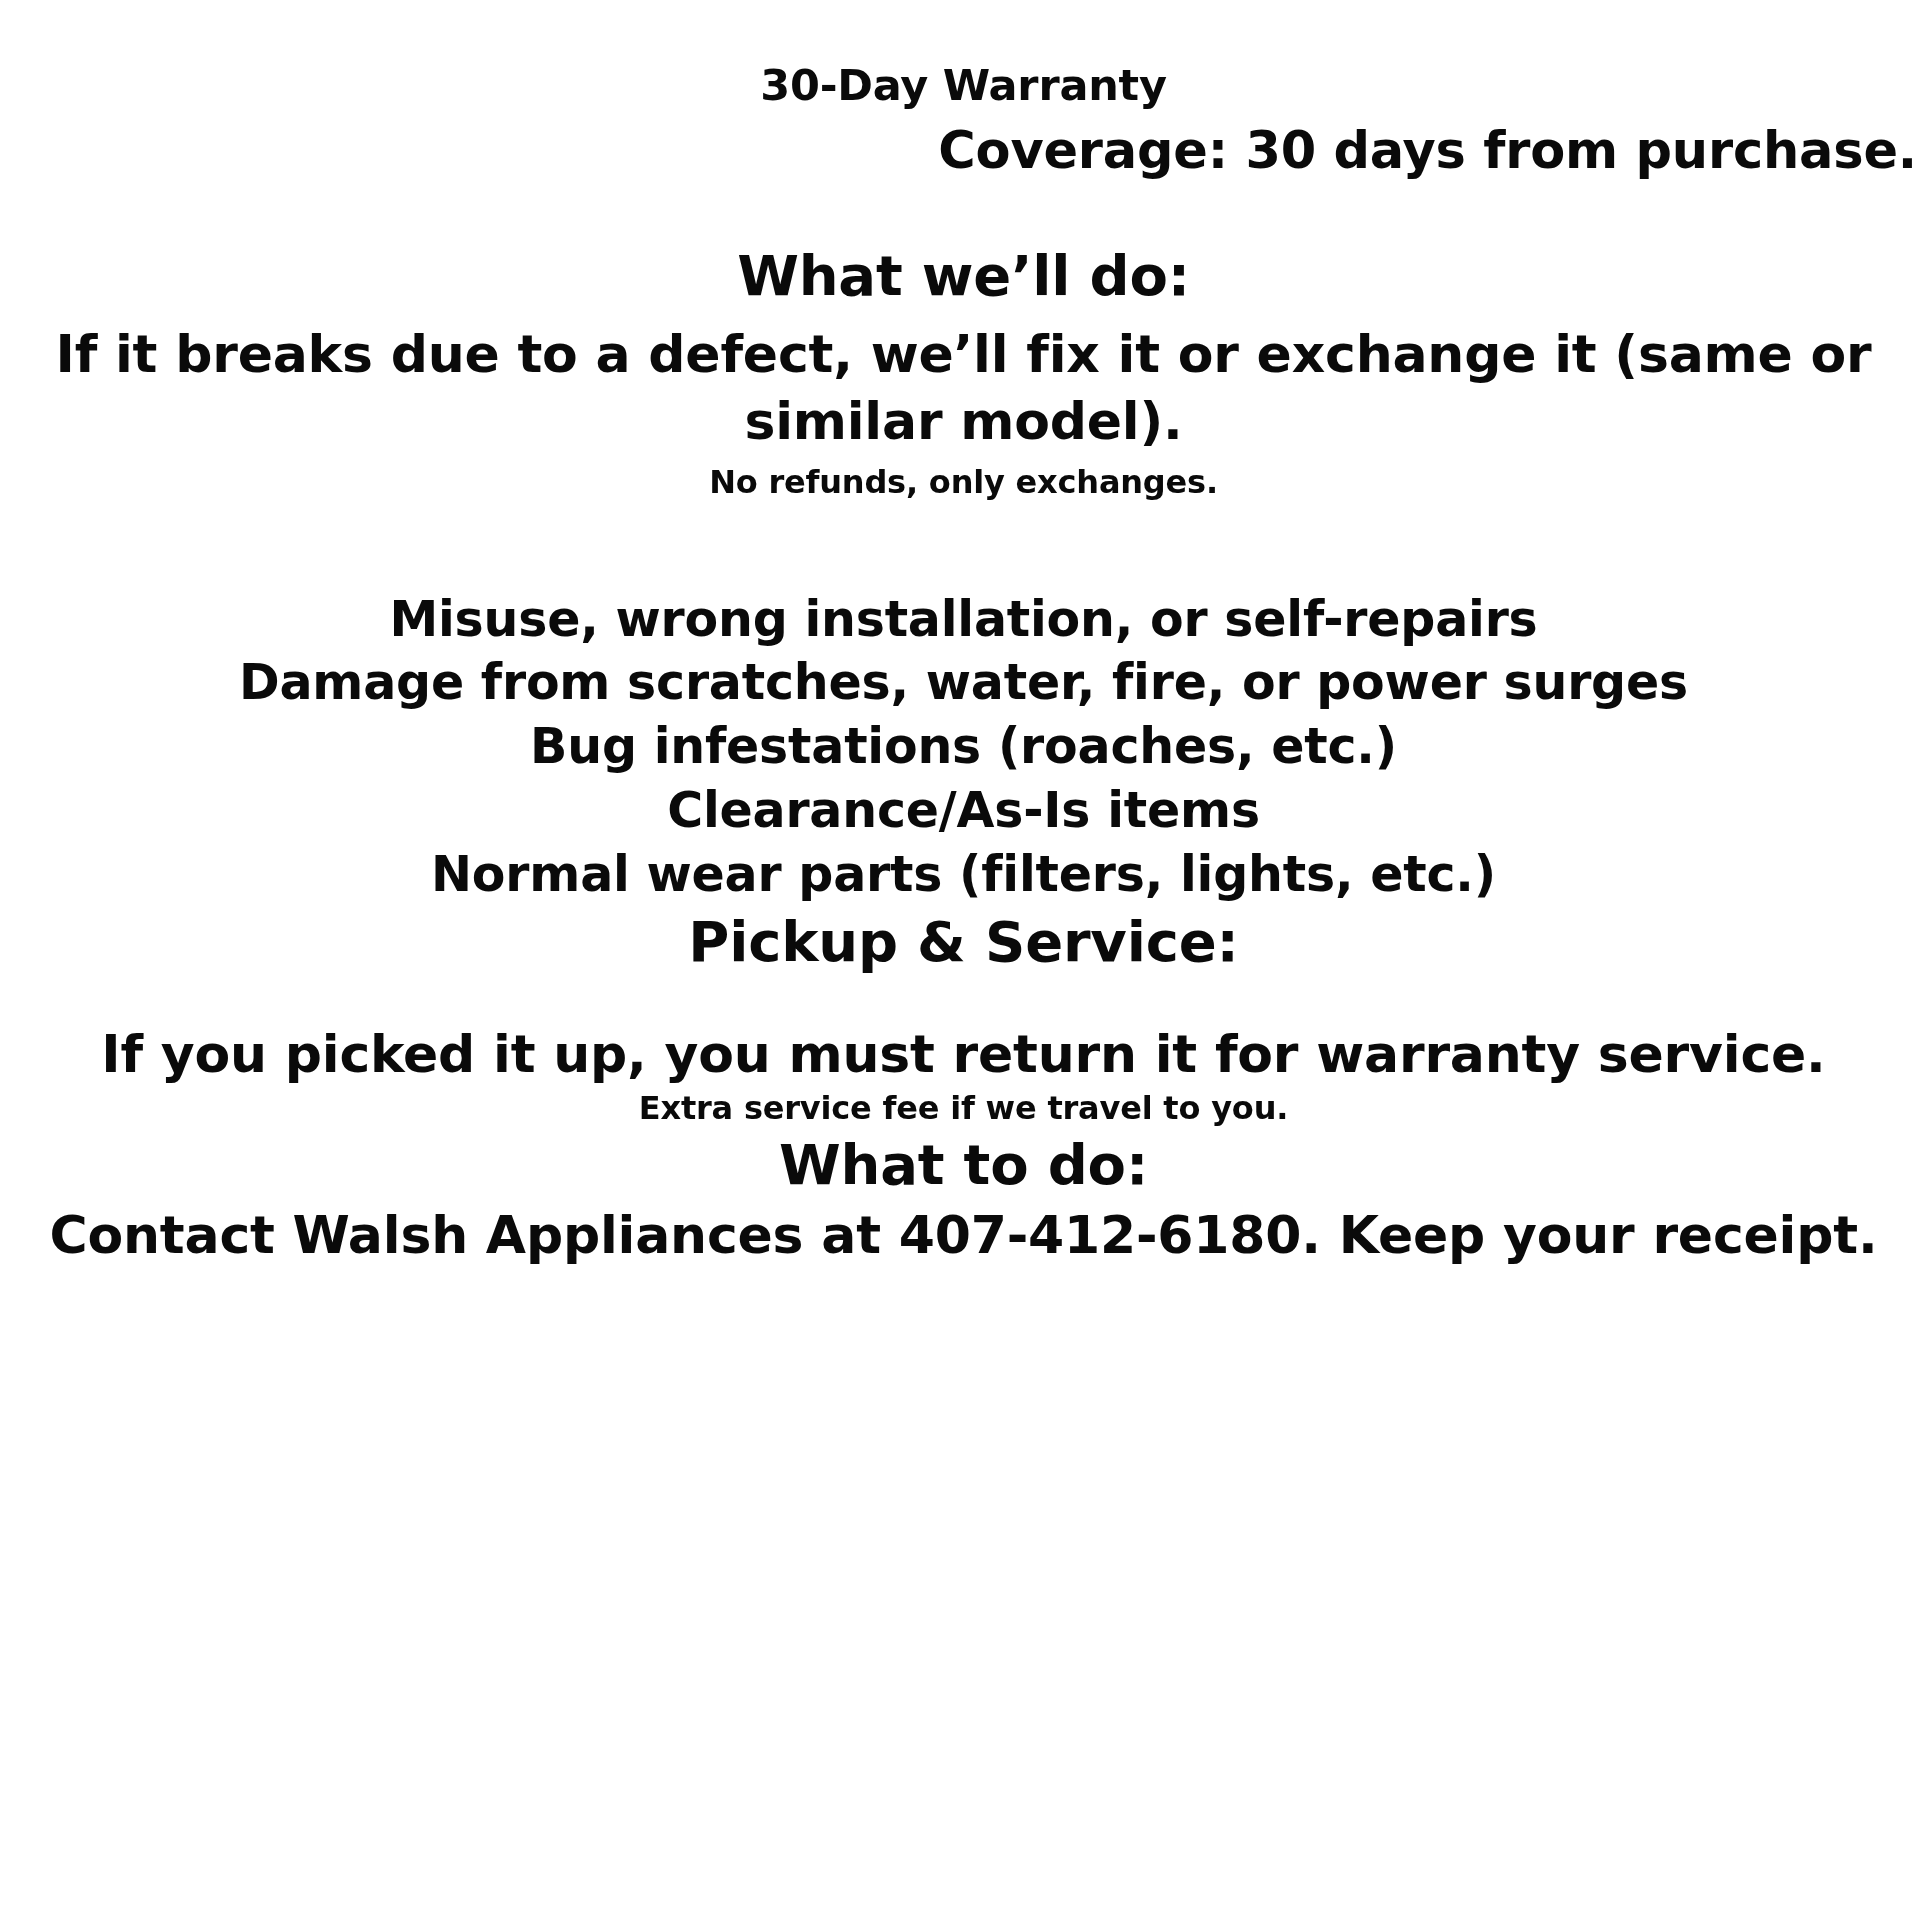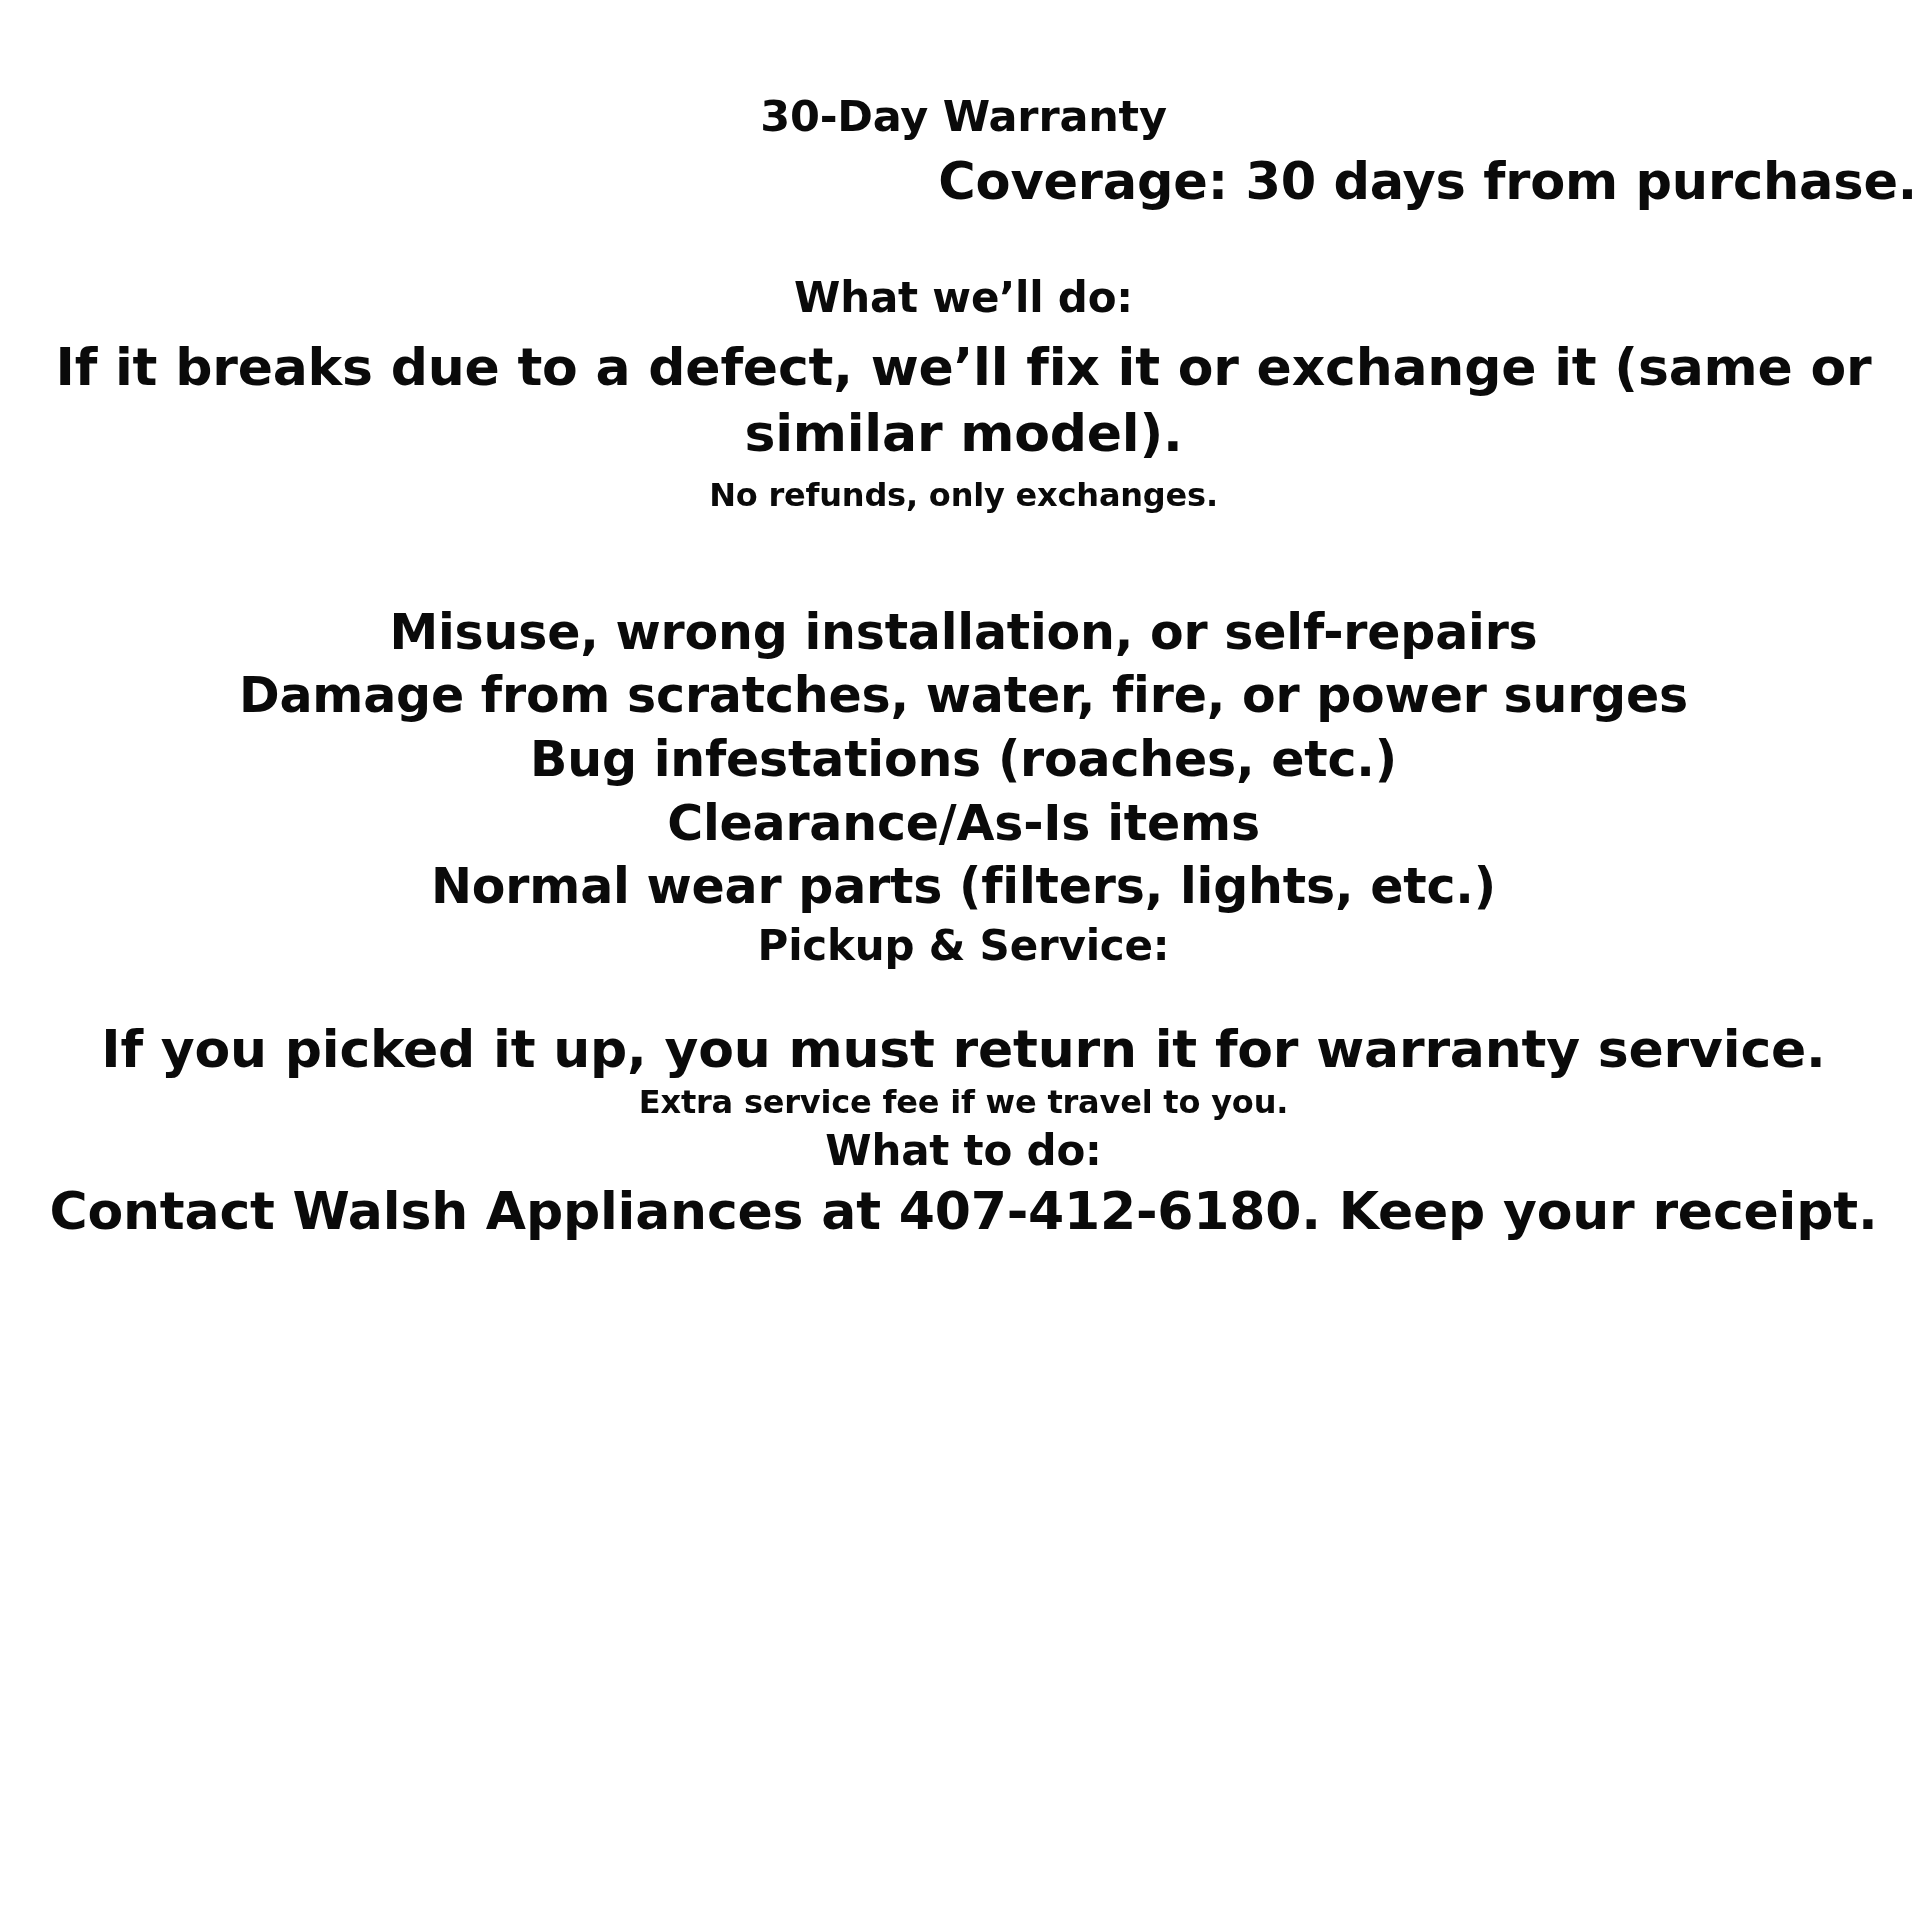--- a/index.html
+++ b/index.html
@@ -11,21 +11,21 @@
     width: 1927px;
     height: 1927px;
     font-family: "DejaVu Sans", sans-serif;
     color: #0a0a0a;
     -webkit-font-smoothing: antialiased;
   }
   .page {
     width: 1927px;
     height: 1927px;
     box-sizing: border-box;
-    padding: 89px 10px 0 10px;
+    padding: 58px 10px 0 10px;
     display: flex;
     flex-direction: column;
     align-items: center;
   }
   .doc {
     width: 100%;
     text-align: center;
   }
   .line {
     font-weight: bold;
@@ -38,21 +38,21 @@
     font-size: 43px;
     line-height: 1.28;
     margin-bottom: 6px;
   }
   .subtitle {
     font-size: 51px;
     line-height: 1.26;
     text-align: right;
   }
   .heading {
-    font-size: 42px;
+    font-size: 56px;
     line-height: 1.3;
   }
   .body-line {
     font-size: 52px;
     line-height: 1.28;
   }
   .body-line-sm {
     font-size: 32px;
     line-height: 1.30;
   }

